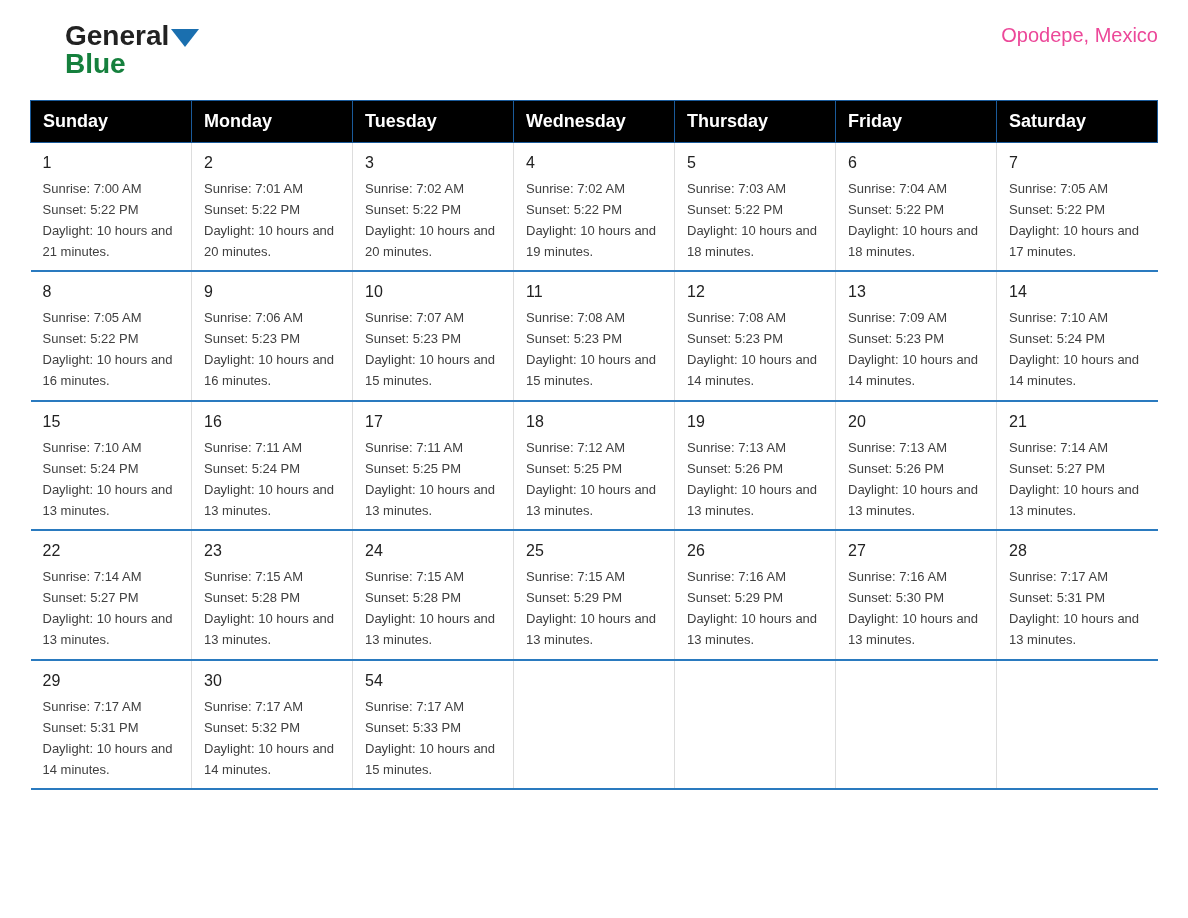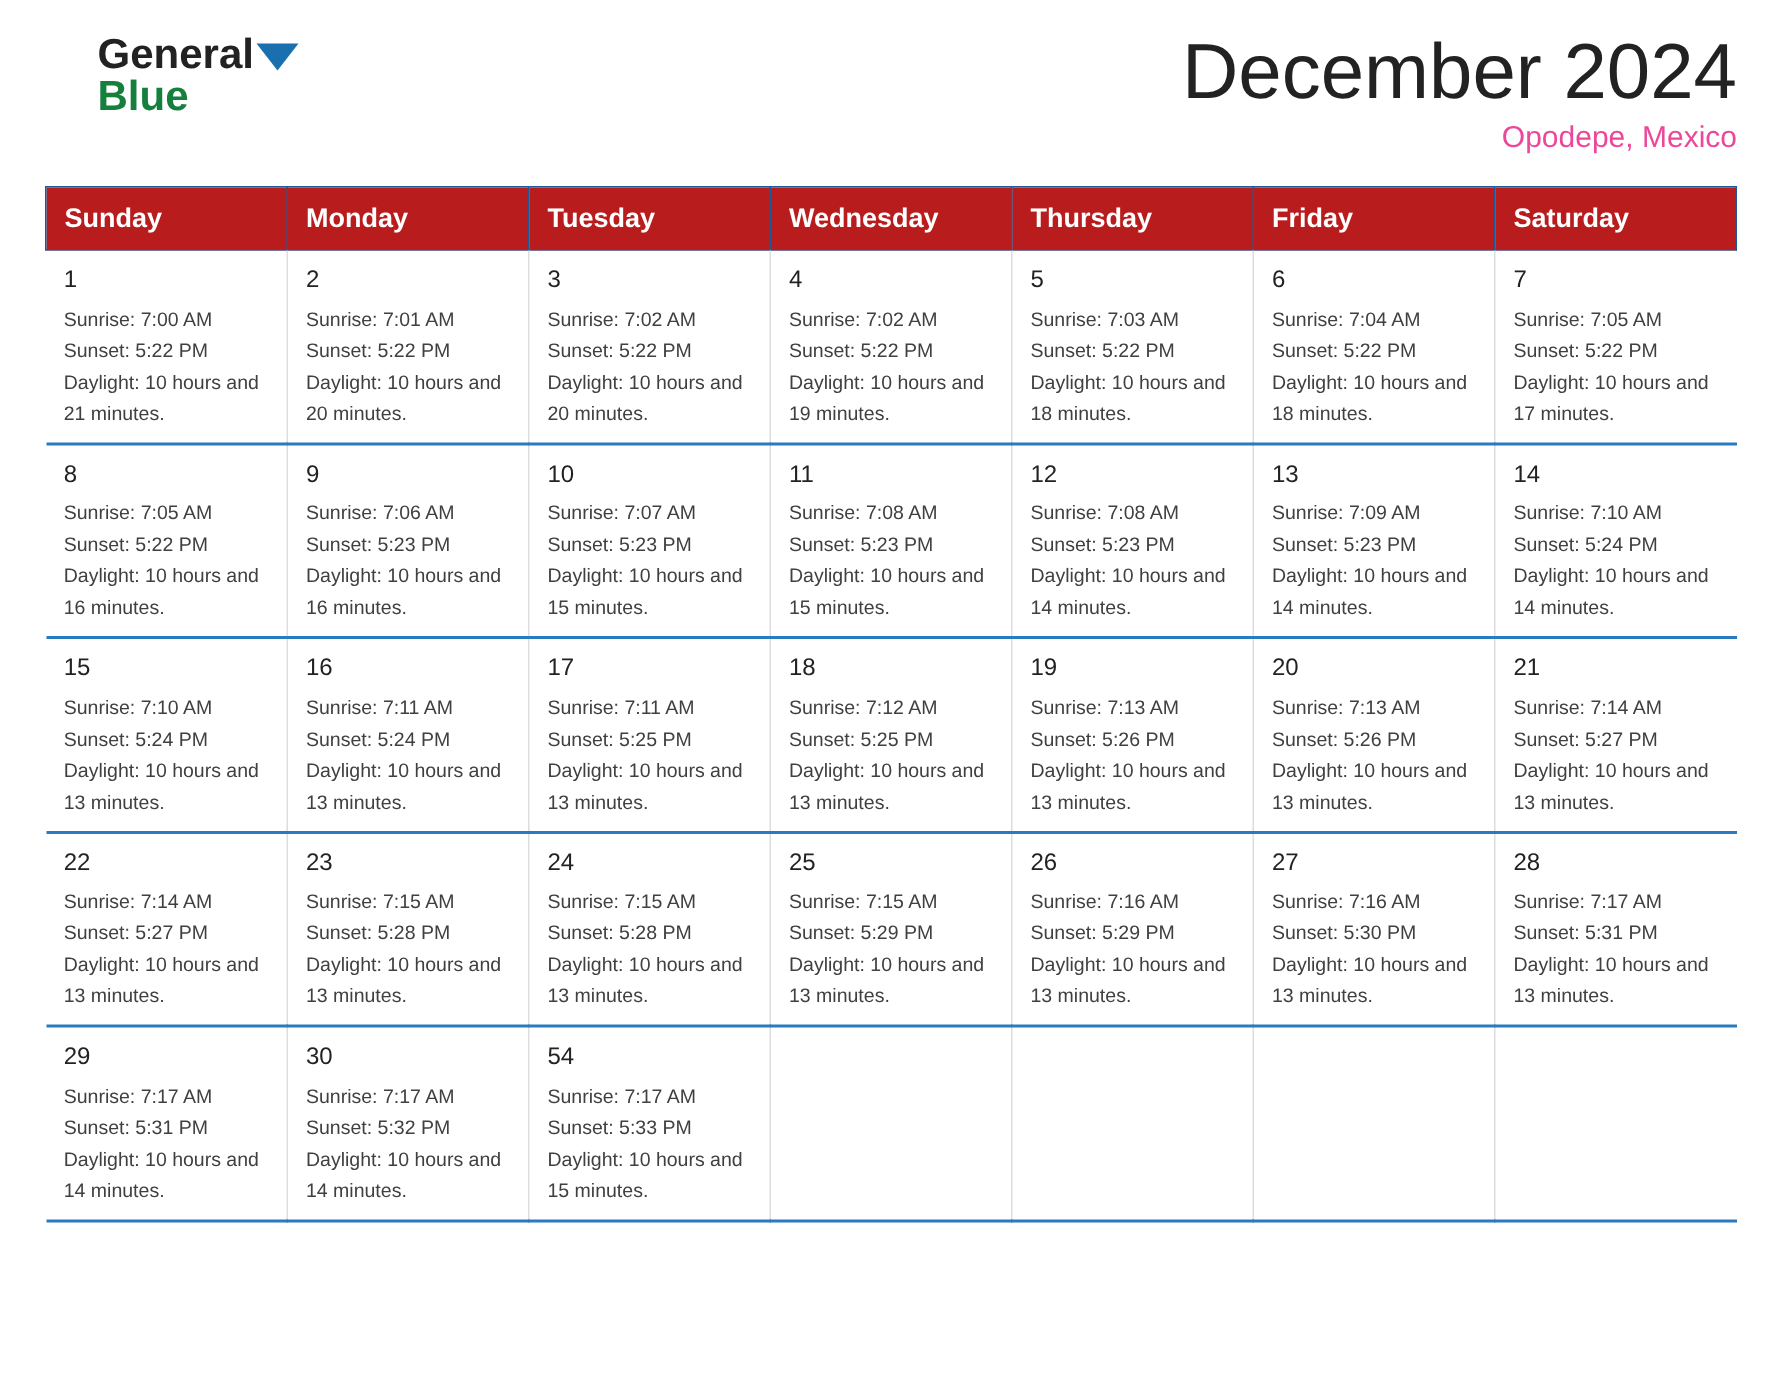--- a/index.html
+++ b/index.html
@@ -60,21 +60,21 @@
       font-size: 20px;
       color: #ec4899;
       margin-top: 4px;
     }
     table {
       width: 100%;
       border-collapse: collapse;
       table-layout: fixed;
     }
     thead tr {
-      background-color: #b91c1c;
+      background-color: #000000;
       margin-left: 10px;
     }
     thead th {
       color: #fff;
       font-size: 18px;
       font-weight: bold;
       padding: 10px 12px;
       text-align: left;
       border: 1px solid #1a5a9a;
     }
@@ -111,21 +111,20 @@
 
 <div class="header">
   <div class="logo">
     <div class="logo-text">
       <span class="logo-general">General</span>
       <div class="logo-arrow"></div>
     </div>
     <span class="logo-blue">Blue</span>
   </div>
   <div class="title-block">
-    <div class="main-title">December 2024</div>
     <div class="subtitle">Opodepe, Mexico</div>
   </div>
 </div>
 
 <table>
   <thead>
     <tr>
     <th>Sunday</th>
         <th>Monday</th>
         <th>Tuesday</th>

